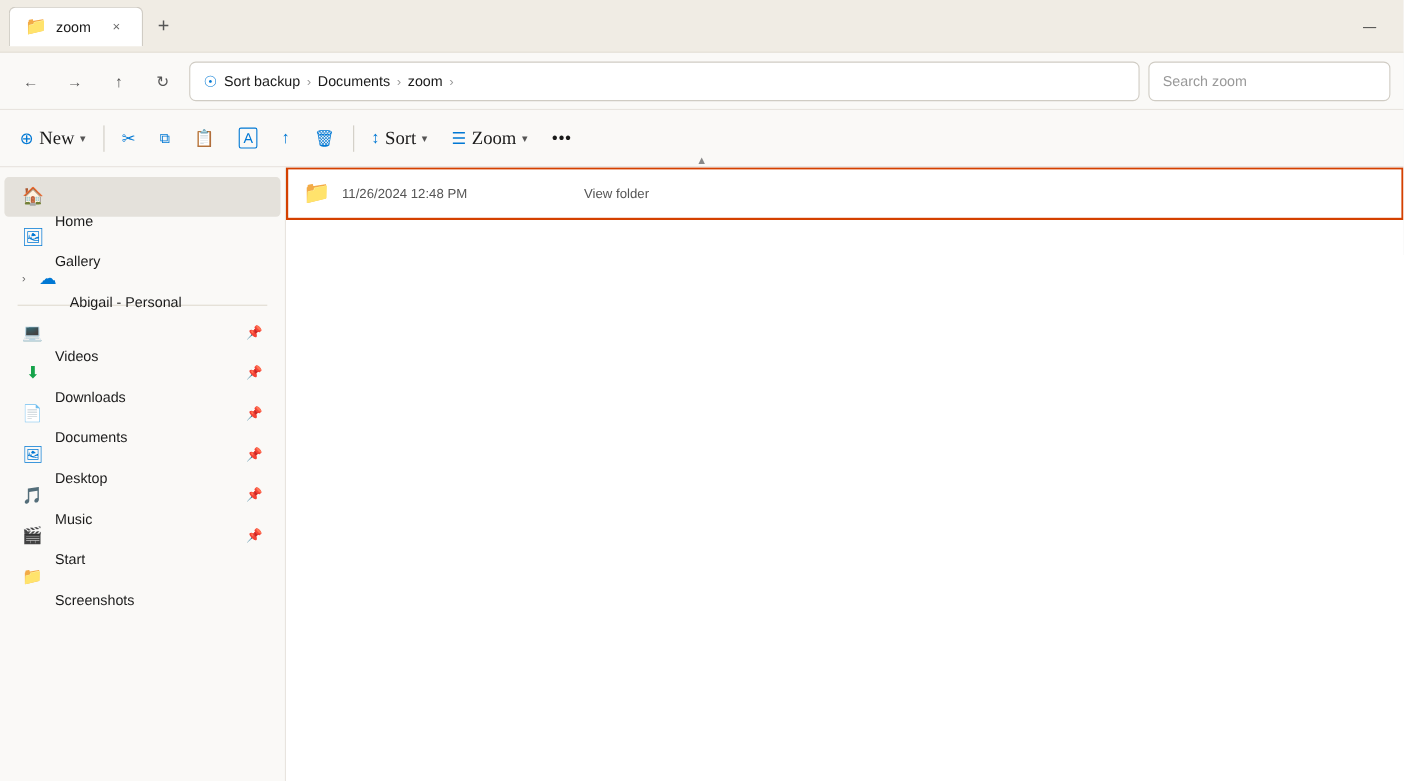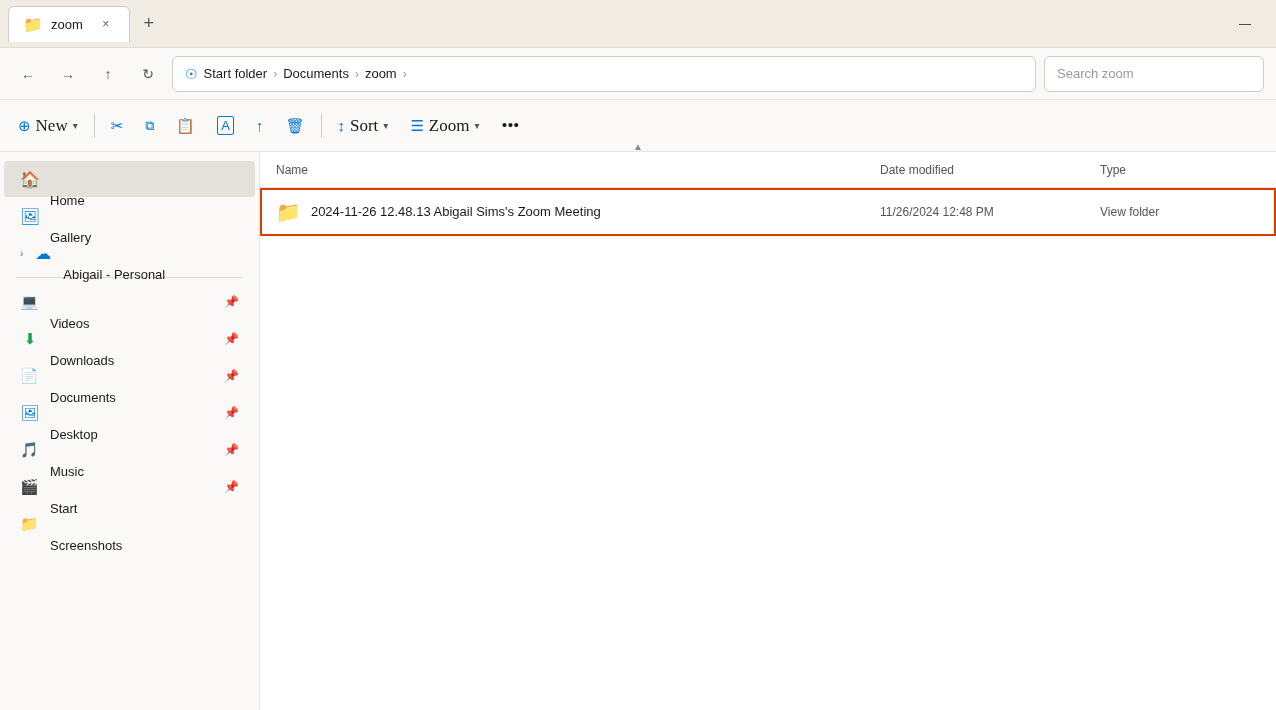--- a/index.html
+++ b/index.html
@@ -149,21 +149,21 @@
   <div class="title-bar-min">—</div>
 </div>
 
 <div class="address-bar-row">
   <button class="nav-btn">←</button>
   <button class="nav-btn">→</button>
   <button class="nav-btn">↑</button>
   <button class="nav-btn">↻</button>
   <div class="address-bar">
     <span class="backup-icon">☉</span>
-    <span class="address-part">Start folder</span>
+    <span class="address-part">Sort backup</span>
     <span class="address-sep">›</span>
     <span class="address-part">Documents</span>
     <span class="address-sep">›</span>
     <span class="address-part">zoom</span>
     <span class="address-sep">›</span>
   </div>
   <div class="search-box">
     <span>Search zoom</span>
   </div>
 </div>
@@ -258,26 +258,20 @@
       <span class="pin-icon">📌</span>
     </div>
     <div class="sidebar-item">
       <span class="item-icon screenshots-icon" style="color:#f5c518;font-size:15px;">📁</span>
       <span class="item-label">Screenshots</span>
     </div>
   </div>
 
   <div class="content-area">
 
-    <div class="col-headers">
-      <div class="col-name">Name</div>
-      <div class="col-date">Date modified</div>
-      <div class="col-type">Type</div>
-    </div>
 
     <div class="file-row selected">
       <span class="file-icon">📁</span>
-      <span class="file-name">2024-11-26 12.48.13 Abigail Sims's Zoom Meeting</span>
       <span class="file-date">11/26/2024 12:48 PM</span>
       <span class="file-type">View folder</span>
     </div>
   </div>
 </div>
 
 </body></html>

